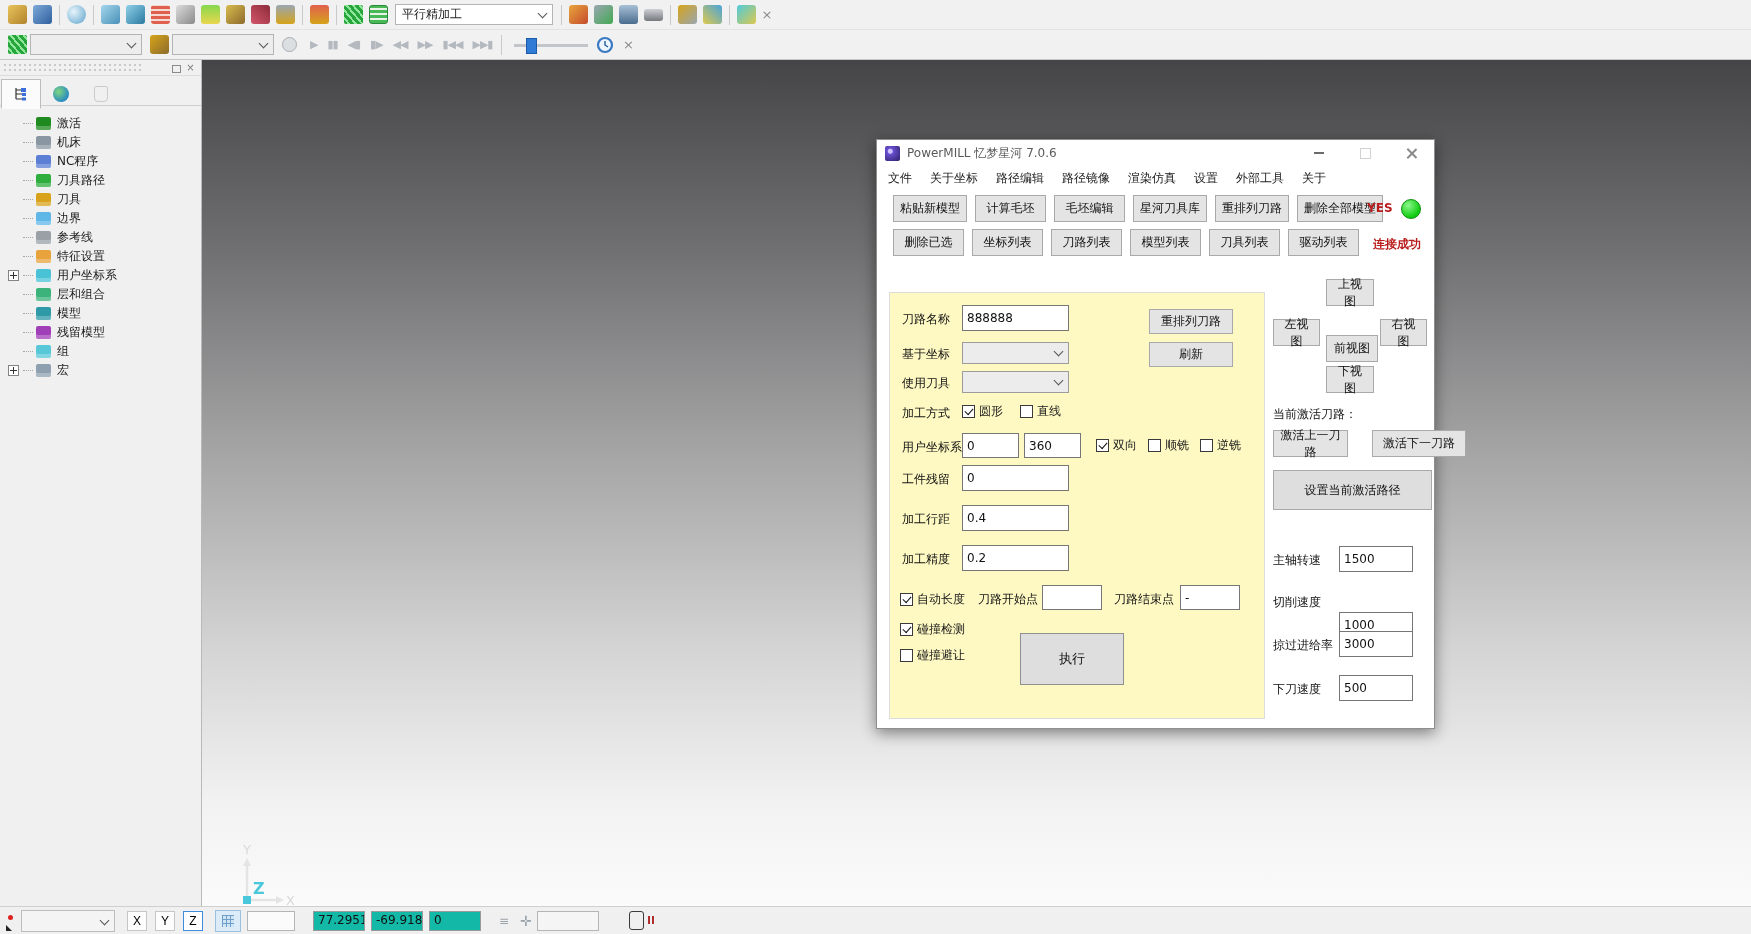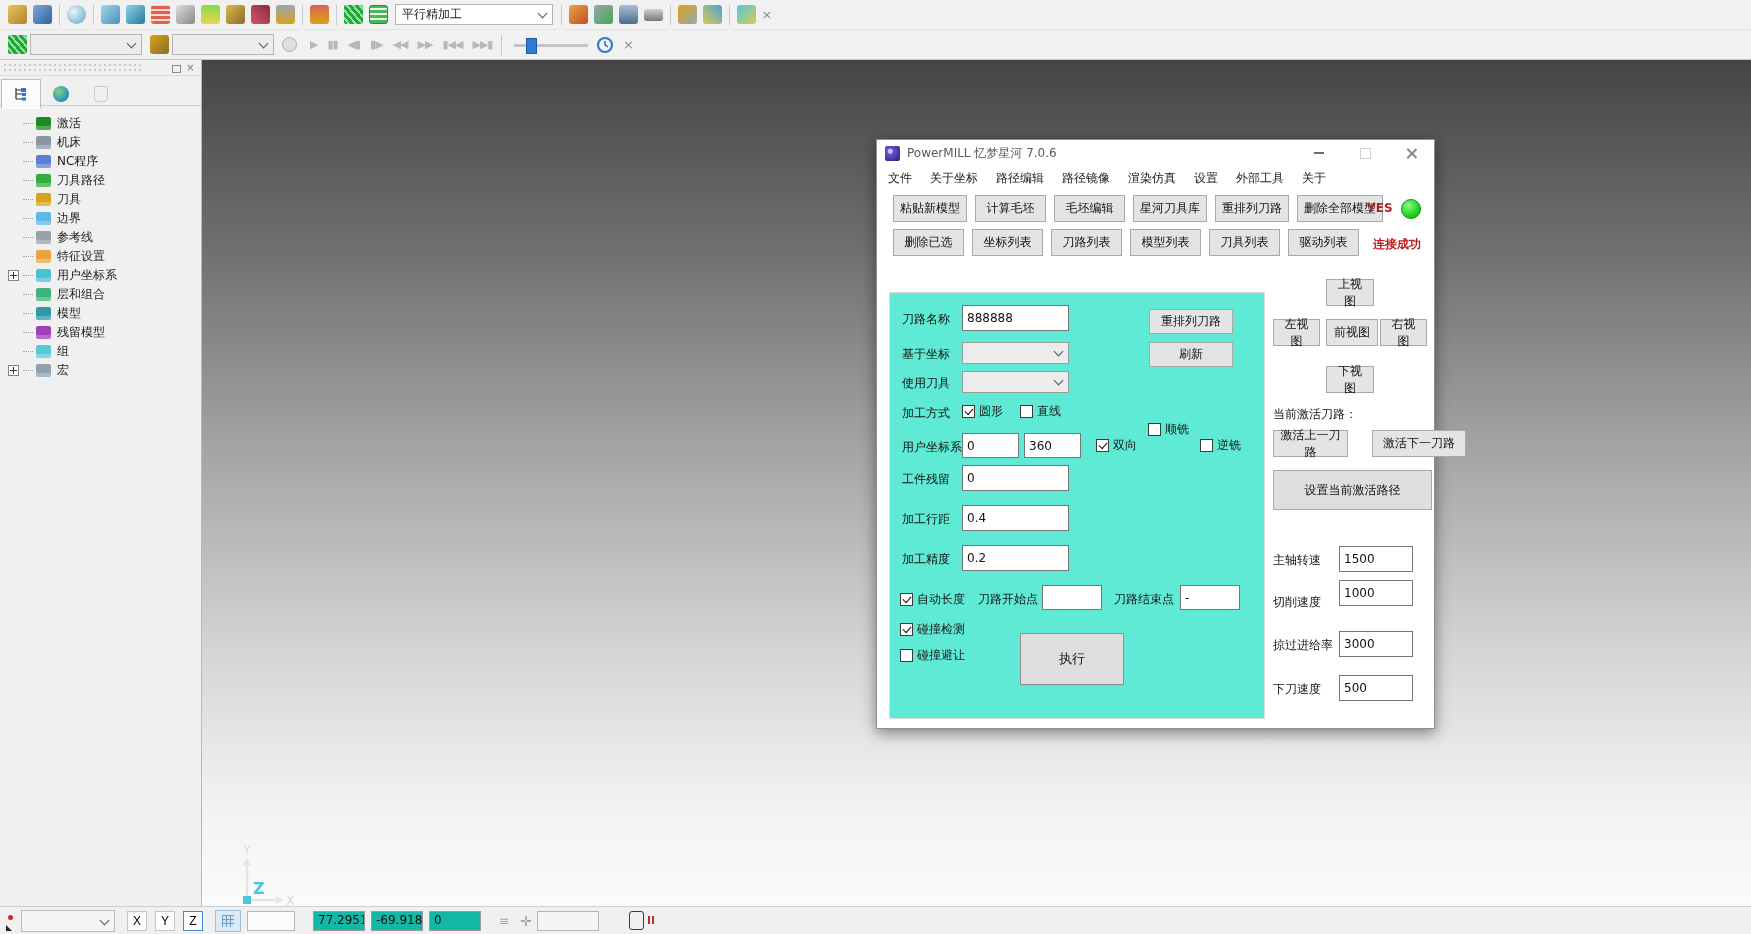--- a/index.html
+++ b/index.html
@@ -74,21 +74,21 @@
   #act-row1{top:55px;} #act-row2{top:89px;}
   .act-btn{height:27px;min-width:71px;padding:0 6px;}
   .magenta{color:#b91c1c;font-weight:bold;font-size:12px;margin-left:4px;white-space:nowrap;}
   .green-dot{width:18px;height:18px;border-radius:50%;margin-left:6px;
              background:radial-gradient(circle at 35% 30%,#8bf78b,#17cf17 65%,#0fae0f);border:1px solid #0b8f0b;}
   
   #dlg-tabs{position:absolute;left:12px;top:132px;display:flex;align-items:flex-end;height:21px;}
   .tab{height:19px;padding:0 6px;display:flex;align-items:center;font-size:12px;background:#f2f2f2;
        border:1px solid #d2d2d2;margin-right:-1px;}
   .tab.active{background:#fff;height:21px;border-color:#bcbcbc;border-bottom:1px solid #fff;position:relative;z-index:2;}
-  #dlg-panel{position:absolute;left:12px;top:152px;width:374px;height:425px;border:1px solid #dcdcdc;background:#5eead4;}
+  #dlg-panel{position:absolute;left:12px;top:152px;width:374px;height:425px;border:1px solid #dcdcdc;background:#fef9c3;}
   .p{position:absolute;} .lbl{font-size:12px;color:#111;white-space:nowrap;}
   .txt{position:absolute;border:1px solid #767676;height:26px;font-size:12px;padding:0 4px;box-sizing:border-box;
        font-family:inherit;background:#fff;color:#111;}
   .combo2{position:absolute;width:107px;height:22px;background:#ececec;border:1px solid #9c9c9c;box-sizing:border-box;}
   .cbrow{position:absolute;display:flex;align-items:center;font-size:12px;white-space:nowrap;}
   .cb{width:13px;height:13px;border:1px solid #3a3a3a;background:#fff;display:inline-block;position:relative;
       flex:none;margin-right:4px;box-sizing:border-box;}
   .cb.checked::after{content:"";position:absolute;left:1.5px;top:2px;width:7px;height:4px;
       border-left:1.8px solid #101010;border-bottom:1.8px solid #101010;transform:rotate(-48deg);}
   #exec-btn{left:130px;top:340px;width:104px;height:52px;background:#dedede;border:1px solid #8f8f8f;font-size:13px;}
@@ -392,21 +392,21 @@
         <span>直线</span>
       </label>
 
       <span class="p lbl" style="left:12px;top:146px">用户坐标系</span>
       <input class="txt" style="left: 72px; top: 140px; width: 57px; height: 25px;" value="0">
       <input class="txt" style="left: 134px; top: 140px; width: 57px; height: 25px;" value="360">
       <label class="cbrow" style="left:206px;top:144px">
         <span class="cb checked"></span>
         <span>双向</span>
       </label>
-      <label class="cbrow" style="left:258px;top:128px">
+      <label class="cbrow" style="left:258px;top:144px">
         <span class="cb"></span>
         <span>顺铣</span>
       </label>
       <label class="cbrow" style="left:310px;top:144px">
         <span class="cb"></span>
         <span>逆铣</span>
       </label>
 
       <span class="p lbl" style="left:12px;top:178px">工件残留</span>
       <input class="txt" style="left: 72px; top: 172px; width: 107px;" value="0">
@@ -430,33 +430,33 @@
       </label>
       <label class="cbrow" style="left:10px;top:354px">
         <span class="cb"></span>
         <span>碰撞避让</span>
       </label>
       <button class="btn p" id="exec-btn">执行</button>
     </div>
 
     <button class="btn view-btn" style="left:449px;top:139px;width:48px">上视图</button>
     <button class="btn view-btn" style="left:396px;top:179px;width:47px">左视图</button>
-    <button class="btn view-btn" style="left:449px;top:179px;width:52px">前视图</button>
+    <button class="btn view-btn" style="left:449px;top:195px;width:52px">前视图</button>
     <button class="btn view-btn" style="left:503px;top:179px;width:47px">右视图</button>
     <button class="btn view-btn" style="left:449px;top:226px;width:48px">下视图</button>
 
     <span class="rp-lbl" style="left:396px;top:266px">当前激活刀路：</span>
     <button class="btn abs" style="left:396px;top:290px;width:75px;height:27px">激活上一刀路</button>
     <button class="btn abs" style="left:495px;top:290px;width:94px;height:27px">激活下一刀路</button>
     <button class="btn abs" style="left:396px;top:330px;width:159px;height:40px;background:#dedede">设置当前激活路径</button>
 
     <span class="rp-lbl" style="left:396px;top:412px">主轴转速</span>
     <input class="txt rp-txt" style="left: 462px; top: 406px;" value="1500">
     <span class="rp-lbl" style="left:396px;top:454px">切削速度</span>
-    <input class="txt rp-txt" style="left: 462px; top: 440px;" value="1000">
+    <input class="txt rp-txt" style="left: 462px; top: 472px;" value="1000">
     <span class="rp-lbl" style="left:396px;top:497px">掠过进给率</span>
     <input class="txt rp-txt" style="left: 462px; top: 491px;" value="3000">
     <span class="rp-lbl" style="left:396px;top:541px">下刀速度</span>
     <input class="txt rp-txt" style="left: 462px; top: 535px;" value="500">
   </div>
 
   <div id="statusbar">
     <span class="corner-widget">
         <span class="dot"></span>
         <span class="tri"></span>

